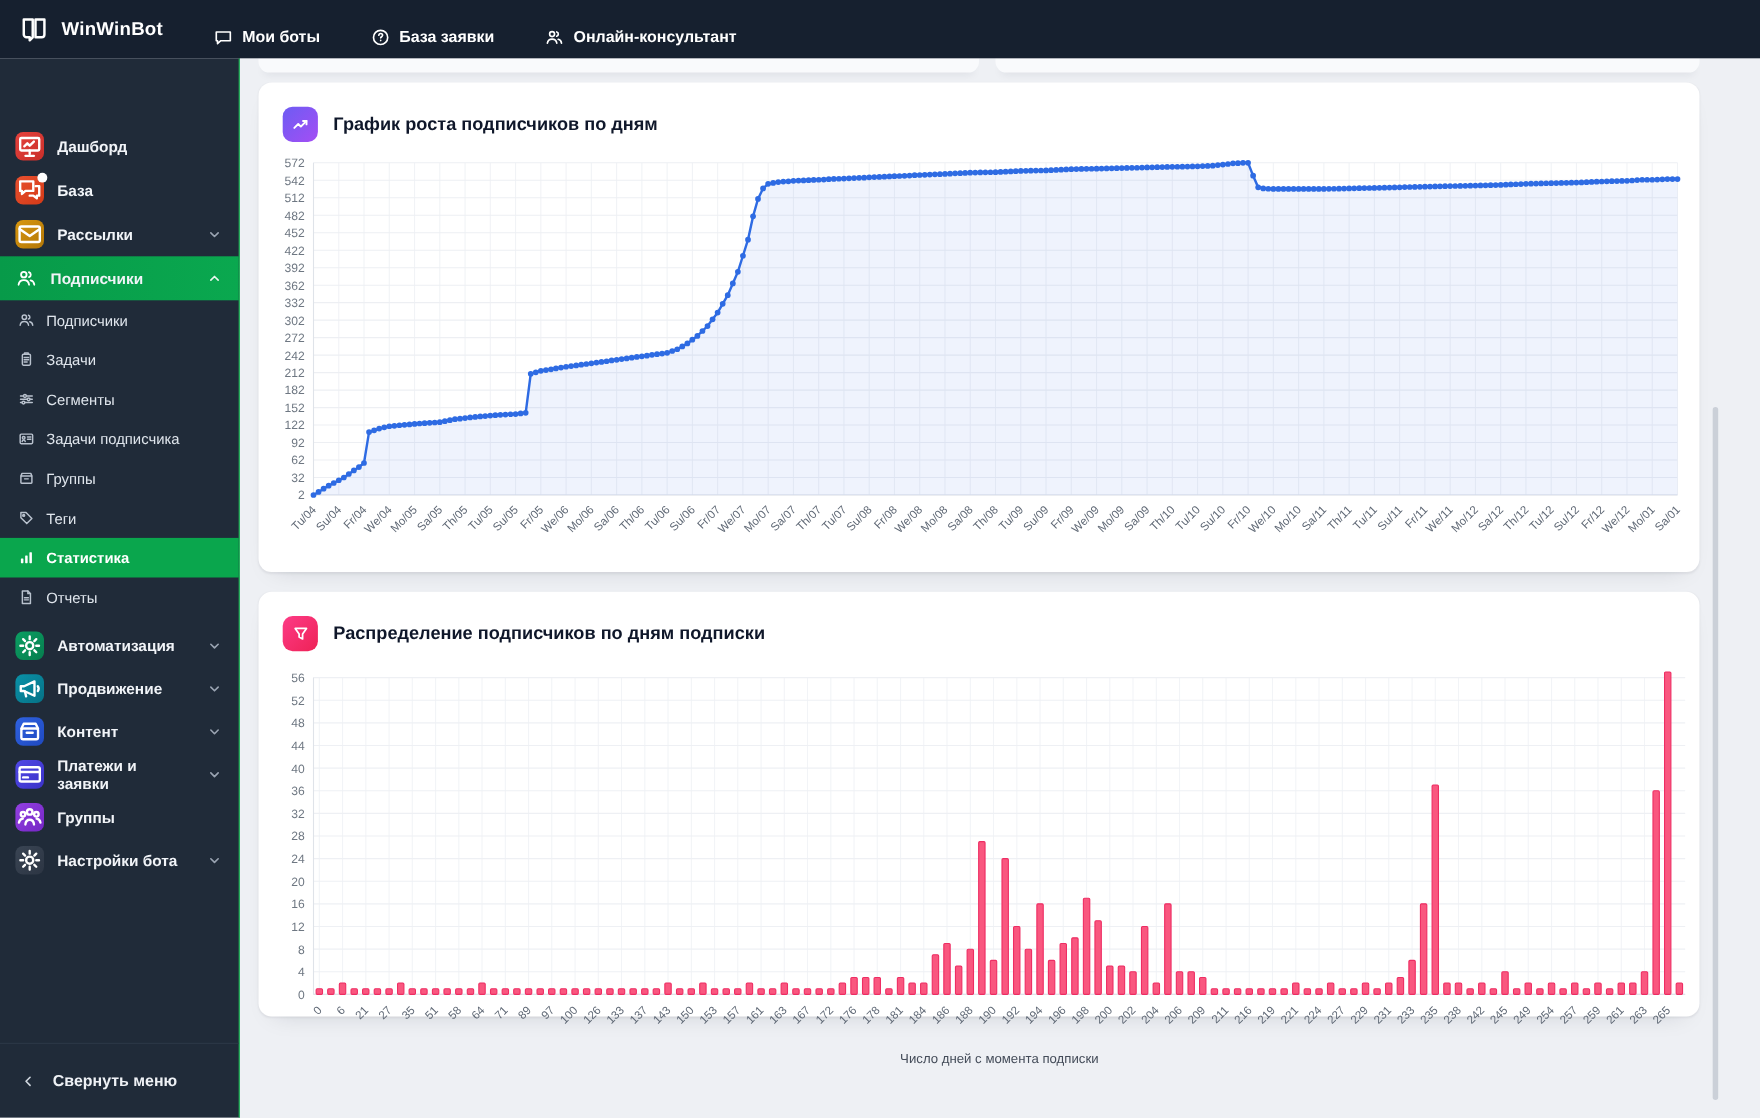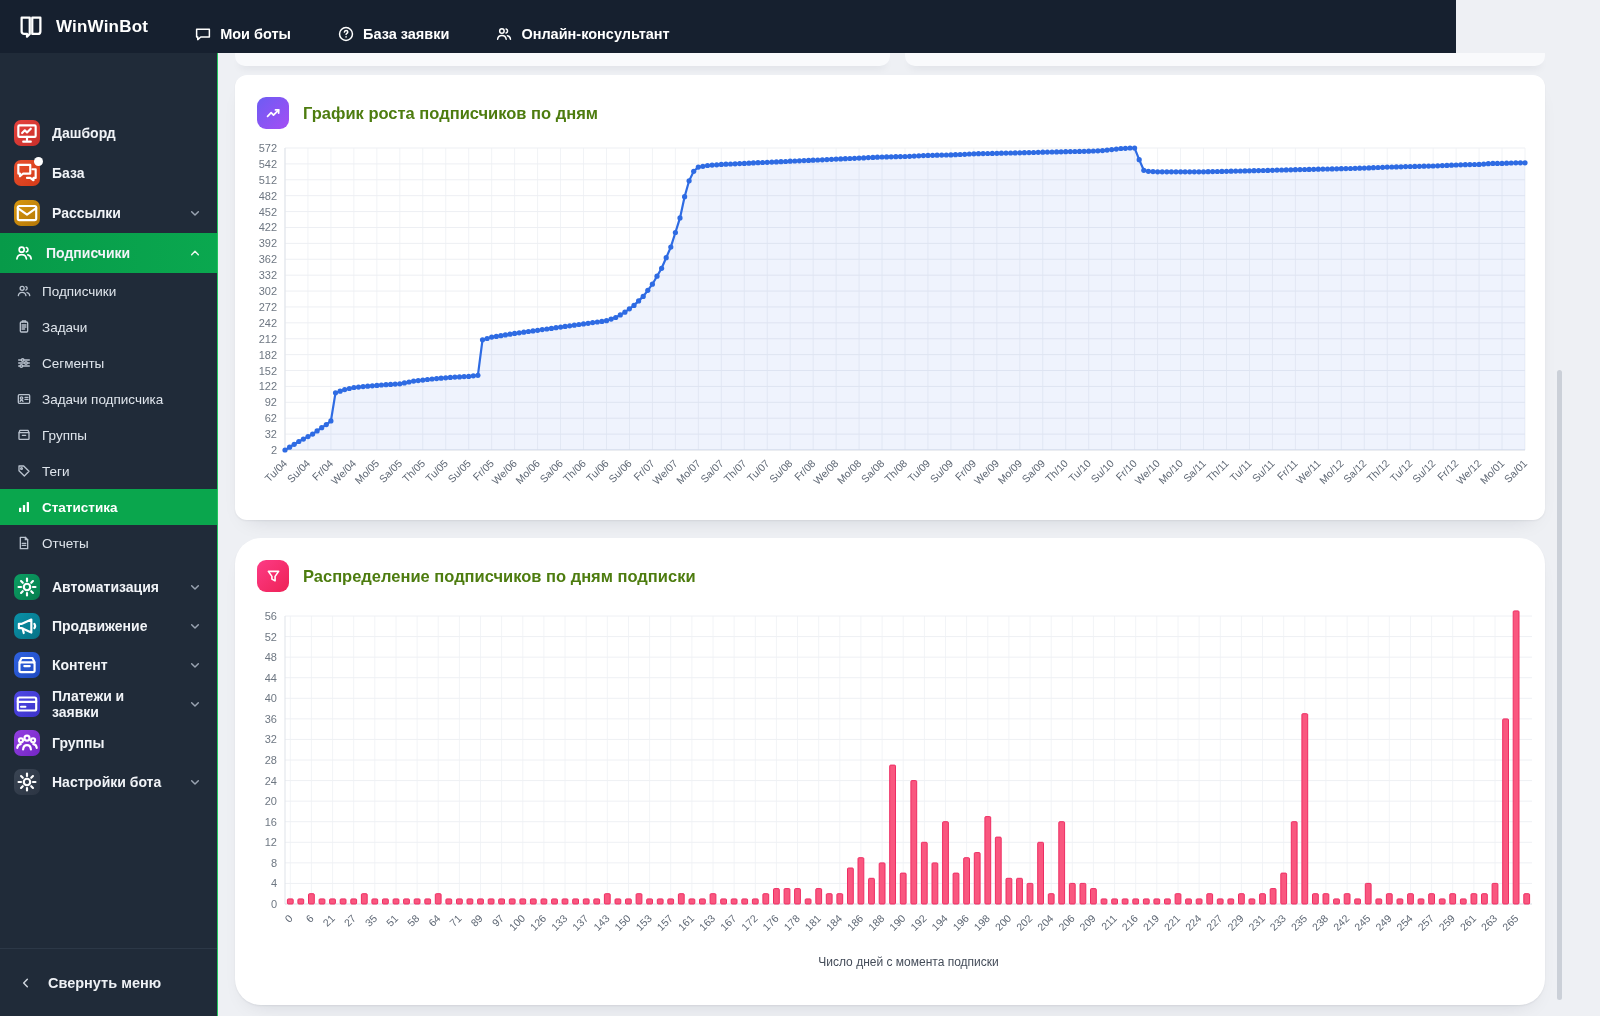--- a/index.html
+++ b/index.html
@@ -1,20 +1,20 @@
 <!DOCTYPE html>
 <html><head>
 <meta charset="utf-8">
 <style>
   * { margin:0; padding:0; box-sizing:border-box; }
   html,body { width:1600px; height:1016px; overflow:hidden; background:#eef0f4;
               font-family:"Liberation Sans", sans-serif; }
 
   
-  .navbar { position:absolute; left:0; top:0; width:1456px; height:53px;
+  .navbar { position:absolute; left:0; top:0; width:1600px; height:53px;
             background:#16202f; display:flex; align-items:center; z-index:30; }
   .brand { display:flex; align-items:center; gap:10px; margin-left:16px; }
   .brand-icon { width:30px; height:30px; color:#fff; display:flex; align-items:center; }
   .brand-name { color:#fff; font-size:17px; font-weight:700; letter-spacing:.2px; }
   .nav-item { display:flex; align-items:center; gap:8px; margin-left:46px;
               color:#fff; font-size:14.5px; font-weight:600; cursor:pointer;margin-top:14px; }
   .nav-item .nicon { width:18px; height:18px; color:#fff; display:flex; }
 
   
   .sidebar { position:absolute; left:0; top:53px; width:218px; height:963px;
@@ -46,28 +46,28 @@
   
   .partial-card { position:absolute; height:13px; top:53px; background:#f9fafc;
                   border-radius:0 0 10px 10px;
                   box-shadow:0 5px 8px -5px rgba(25,35,55,.18); }
   #pc-left  { left:235px; width:655px; }
   #pc-right { left:905px; width:640px; }
 
   .card { position:absolute; left:235px; width:1310px; background:#fff; border-radius:12px;
           box-shadow:0 1px 2px rgba(16,24,40,.06), 0 10px 22px -14px rgba(16,24,40,.18); }
   #card1 { top:75px;  height:445px; }
-  #card2 { top:538px; height:467px;border-radius:26px; }
+  #card2 { top:538px; height:386px; }
   .card-header { display:flex; align-items:center; gap:14px; padding:22px 24px 0 22px; }
   .h-icon { width:32px; height:32px; border-radius:9px; display:flex; align-items:center;
             justify-content:center; color:#fff; }
   .h-icon svg { width:19px; height:19px; }
   .h-icon.grad-purple { background:linear-gradient(135deg,#6d5cf3,#a44ef4); }
   .h-icon.grad-pink   { background:linear-gradient(135deg,#fd3b86,#ee2256); }
-  .card-title { font-size:16.5px; font-weight:700; color:#4d7c0f; }
+  .card-title { font-size:16.5px; font-weight:700; color:#0f172a; }
   .chart-wrap { position:relative; }
   svg.chart { display:block; margin-top:14px; margin-left:2px; }
 
   .scroll-thumb { position:absolute; left:1557px; top:370px; width:5px; height:630px;
                   background:#cbd0d8; border-radius:3px; z-index:40; }
 </style>
 </head>
 <body>
 
 <nav class="navbar">

